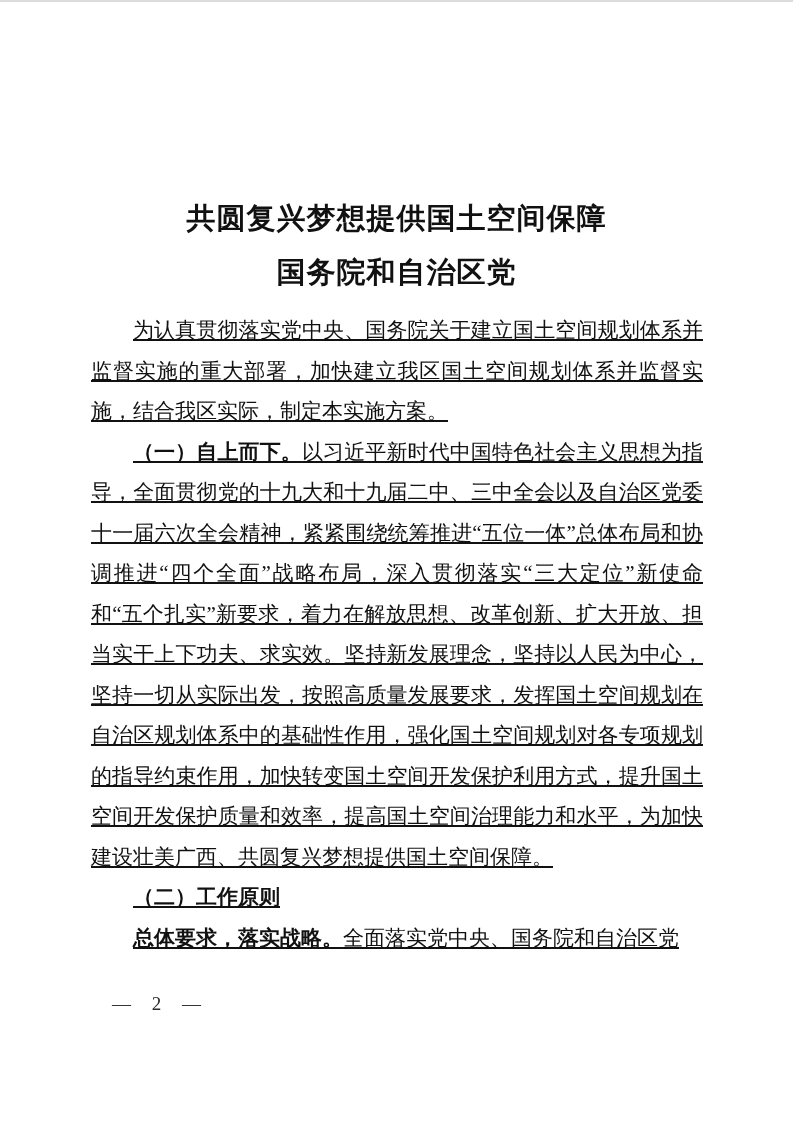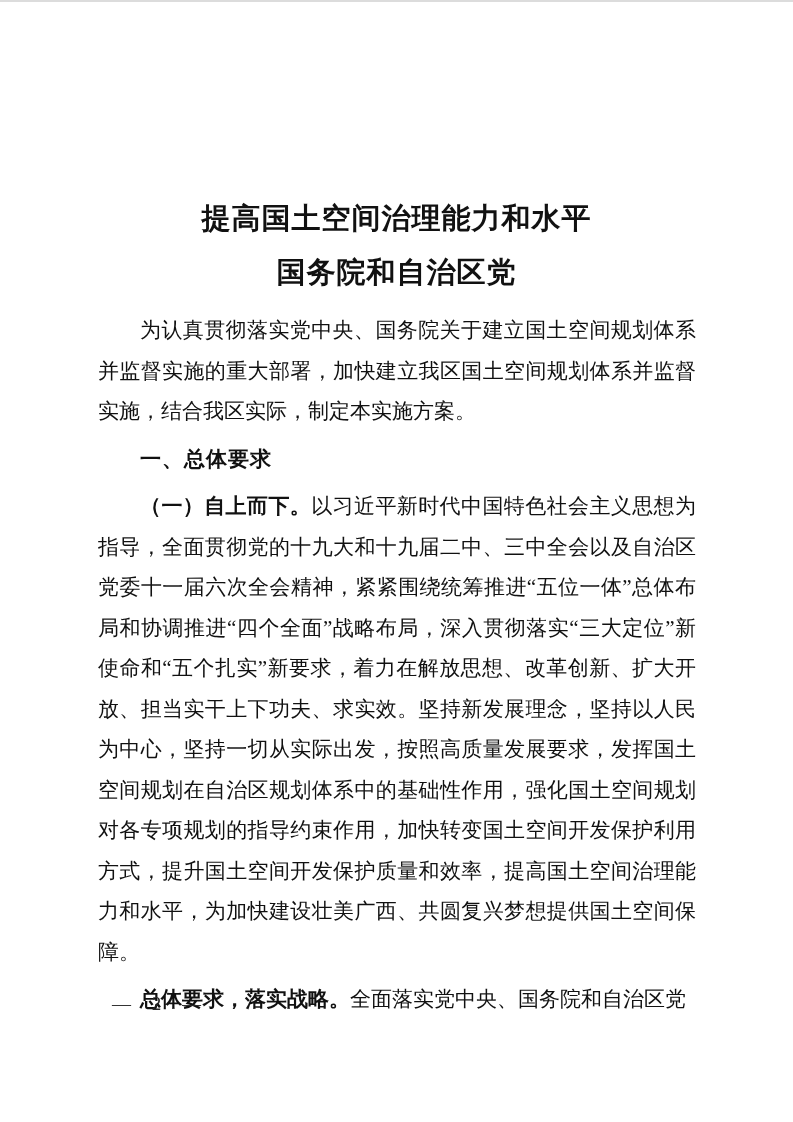--- a/index.html
+++ b/index.html
@@ -36,22 +36,23 @@
   .title-line {
     display: block;
   }
   .doc-body {
     margin: 11px 90px 0 91px;
     font-size: 21px;
     line-height: 40.5px;
     text-align: justify;
   }
   .doc-body p {
-    margin: 7px;
+    margin: 0;
     text-indent: 2em;
+    text-decoration: underline;
   }
   .heading-hei {
     font-weight: bold;
     font-family: "Liberation Sans", "DejaVu Sans", sans-serif;
     letter-spacing: 1px;
   }
   .heading-kai {
     font-weight: bold;
   }
   .lead {
@@ -68,32 +69,32 @@
   }
 </style>
 </head>
 <body>
 
 <div class="sheet">
 
   <div class="top-edge"></div>
 
   <h1 class="doc-title">
-    <span class="title-line">提高国土空间治理能力和水平</span>
+    <span class="title-line">共圆复兴梦想提供国土空间保障</span>
     <span class="title-line">国务院和自治区党</span>
   </h1>
 
   <div class="doc-body">
 
     <p>为认真贯彻落实党中央、国务院关于建立国土空间规划体系并监督实施的重大部署，加快建立我区国土空间规划体系并监督实施，结合我区实际，制定本实施方案。</p>
 
-    <p class="heading-hei">一、总体要求</p>
 
     <p><span class="lead">（一）自上而下。</span><span>以习近平新时代中国特色社会主义思想为指导，全面贯彻党的十九大和十九届二中、三中全会以及自治区党委十一届六次全会精神，紧紧围绕统筹推进“五位一体”总体布局和协调推进“四个全面”战略布局，深入贯彻落实“三大定位”新使命和“五个扎实”新要求，着力在解放思想、改革创新、扩大开放、担当实干上下功夫、求实效。坚持新发展理念，坚持以人民为中心，坚持一切从实际出发，按照高质量发展要求，发挥国土空间规划在自治区规划体系中的基础性作用，强化国土空间规划对各专项规划的指导约束作用，加快转变国土空间开发保护利用方式，提升国土空间开发保护质量和效率，提高国土空间治理能力和水平，为加快建设壮美广西、共圆复兴梦想提供国土空间保障。</span></p>
 
+    <p class="heading-kai">（二）工作原则</p>
 
     <p><span class="lead">总体要求，落实战略。</span><span>全面落实党中央、国务院和自治区党</span></p>
 
   </div>
 
   <div class="page-number">— 2 —</div>
 
 </div>
 
 </body></html>

